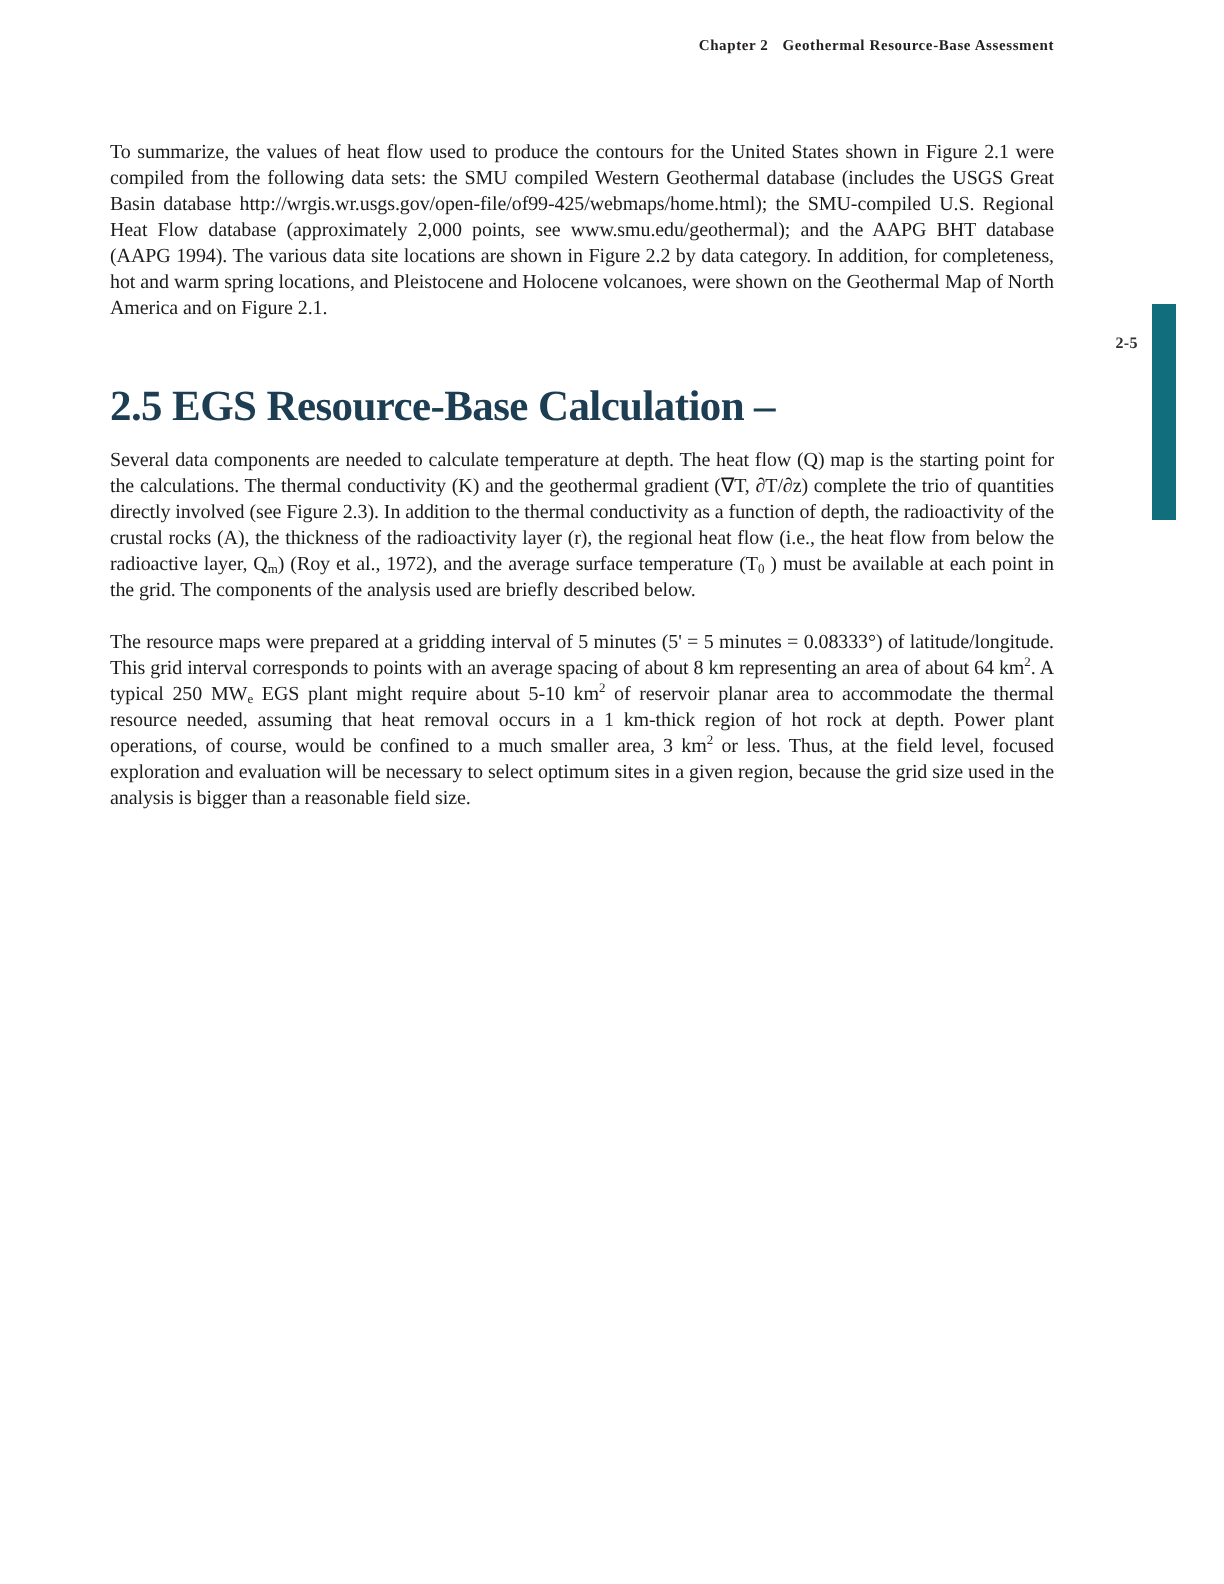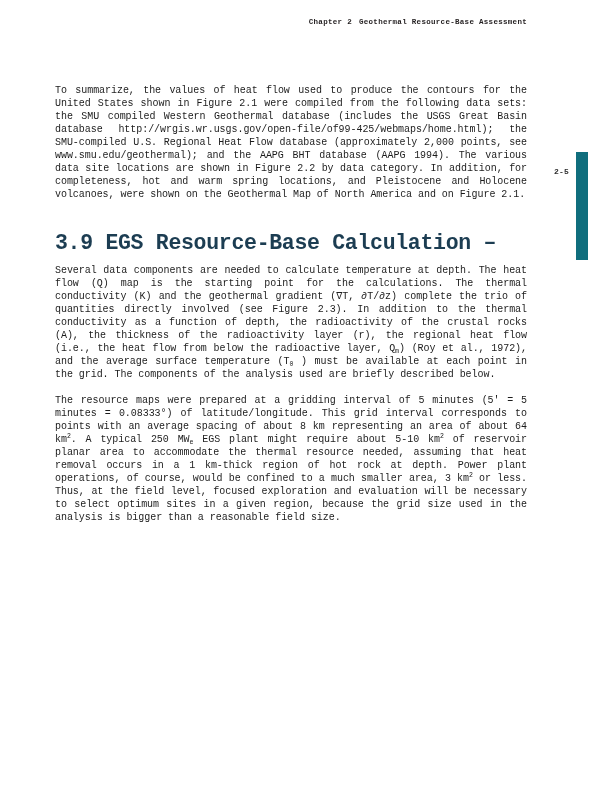--- a/index.html
+++ b/index.html
@@ -2,38 +2,38 @@
 <html><head>
 <meta charset="utf-8">
 <style>
   html, body { margin: 0; padding: 0; background: #ffffff; }
   .page {
     position: relative;
     width: 588px;
     height: 792px;
     background: #ffffff;
     overflow: hidden;
-    font-family: Liberation Mono, monospace;
+    font-family: Liberation Serif, serif;
   }
   .running-header {
     position: absolute;
     top: 18px;
     left: 55px;
     width: 472px;
     text-align: right;
     font-size: 7.5px;
     font-weight: bold;
     color: #231f20;
     letter-spacing: 0.3px;
     white-space: nowrap;
   }
   .running-header .hdr-title { margin-left: 7px; }
   .content {
     position: absolute;
-    top: 84px;
+    top: 70px;
     left: 55px;
     width: 472px;
   }
   .body-para {
     margin: 0;
     font-size: 10px;
     line-height: 13px;
     color: #1c1c1c;
     text-align: justify;
     letter-spacing: -0.05px;
@@ -83,21 +83,21 @@
   </header>
 
   <span class="page-number">2-5</span>
   <div class="tab-bar" style="background-color: rgb(16, 110, 125);"></div>
 
   <main class="content">
 
     <p class="body-para"><span>To summarize, the values of heat flow used to produce the contours for the United States shown in Figure 2.1 were compiled from the following data sets: the SMU compiled Western Geothermal database (includes the USGS Great Basin database http://wrgis.wr.usgs.gov/open-file/of99-425/webmaps/home.html); the SMU-compiled U.S. Regional Heat Flow database (approximately 2,000 points, see www.smu.edu/geothermal); and the AAPG BHT database (AAPG 1994). The various data site locations are shown in Figure 2.2 by data category. In addition, for completeness, hot and warm spring locations, and Pleistocene and Holocene volcanoes, were shown on the Geothermal Map of North America and on Figure 2.1.</span></p>
 
     <h2 class="section-heading" style="color: rgb(28, 61, 82);">
-      <span class="hl">3.9 EGS Resource-Base Calculation –</span>
+      <span class="hl">2.5 EGS Resource-Base Calculation –</span>
     </h2>
 
     <p class="body-para"><span>Several data components are needed to calculate temperature at depth. The heat flow (Q) map is the starting point for the calculations. The thermal conductivity (K) and the geothermal gradient (∇T, ∂T/∂z) complete the trio of quantities directly involved (see Figure 2.3). In addition to the thermal conductivity as a function of depth, the radioactivity of the crustal rocks (A), the thickness of the radioactivity layer (r), the regional heat flow (i.e., the heat flow from below the radioactive layer, Q</span><sub>m</sub><span>) (Roy et al., 1972), and the average surface temperature (T</span><sub>0</sub><span> ) must be available at each point in the grid. The components of the analysis used are briefly described below.</span></p>
 
     <p class="body-para"><span>The resource maps were prepared at a gridding interval of 5 minutes (5' = 5 minutes = 0.08333°) of latitude/longitude. This grid interval corresponds to points with an average spacing of about 8 km representing an area of about 64 km</span><sup>2</sup><span>. A typical 250 MW</span><sub>e</sub><span> EGS plant might require about 5-10 km</span><sup>2</sup><span> of reservoir planar area to accommodate the thermal resource needed, assuming that heat removal occurs in a 1 km-thick region of hot rock at depth. Power plant operations, of course, would be confined to a much smaller area, 3 km</span><sup>2</sup><span> or less. Thus, at the field level, focused exploration and evaluation will be necessary to select optimum sites in a given region, because the grid size used in the analysis is bigger than a reasonable field size.</span></p>
 
   </main>
 
 </div>
 

